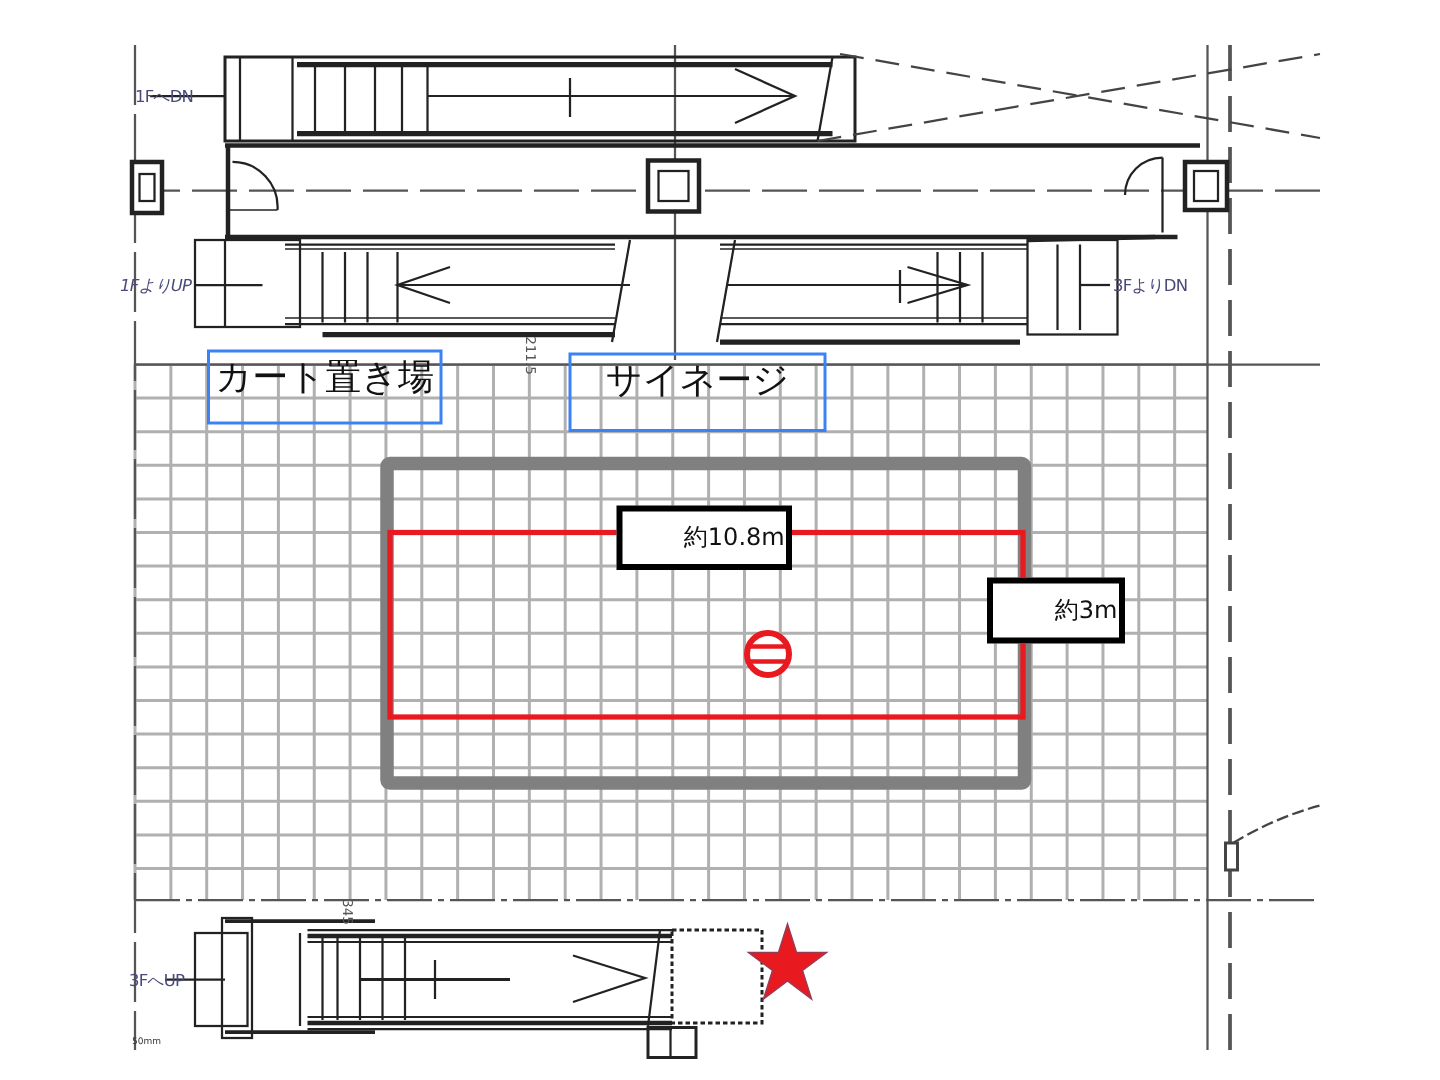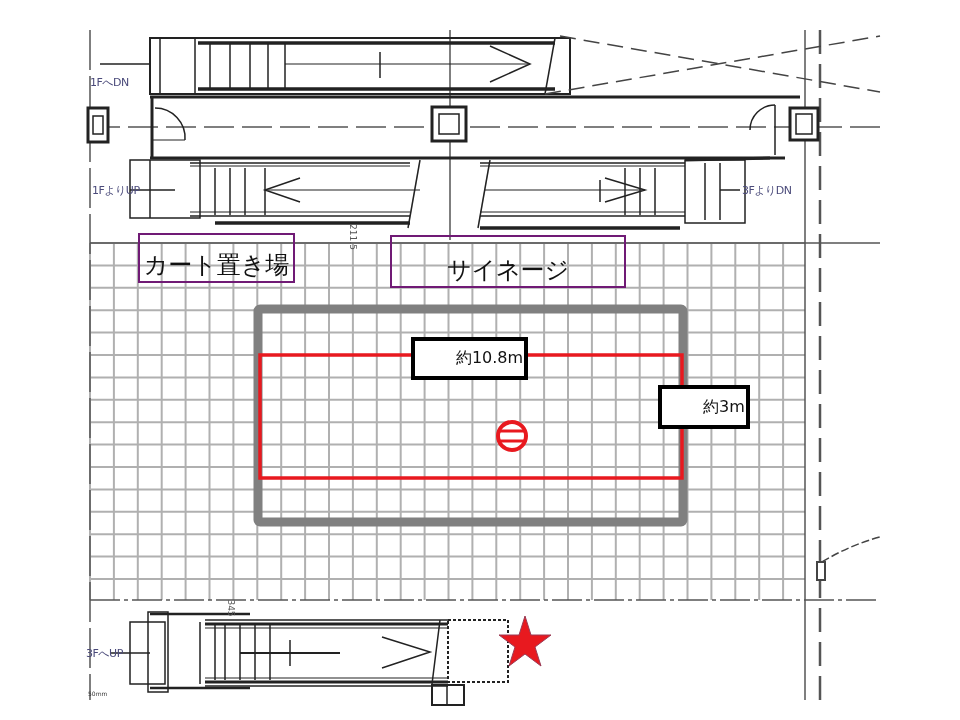--- a/index.html
+++ b/index.html
@@ -1,22 +1,22 @@
 <!DOCTYPE html>
 <html><head>
 <meta charset="utf-8">
 <style>
   html, body { margin:0; padding:0; background:#ffffff; }
   body { width:960px; height:720px; position:relative; overflow:hidden;
          font-family: "DejaVu Sans", sans-serif; }
   #plan { position:absolute; left:0; top:0; }
   .lbl { position:absolute; font-family:"DejaVu Sans", sans-serif; white-space:nowrap; }
   .floor-lbl { font-size:11px; color:#4a4a7a; letter-spacing:-0.5px; }
-  .green-box { position:absolute; border:2px solid #701a75; box-sizing:border-box;
-               display:flex; align-items:flex-end; justify-content:center; }
+  .green-box { position:absolute; border:2px solid #3b82f6; box-sizing:border-box;
+               display:flex; align-items:flex-start; justify-content:center; }
   .green-box span { font-size:24px; color:#111; }
   .dim-box { position:absolute; background:#fff; border:4px solid #000; box-sizing:border-box;
              display:flex; align-items:center; justify-content:center; }
   .dim-box span { font-size:16px; color:#111;margin-left:40px; }
   .small-dim { font-size:9px; color:#555; transform:rotate(90deg); }
 </style>
 </head>
 <body>
 
 <svg id="plan" width="960" height="720" viewBox="0 0 960 720">
@@ -210,31 +210,31 @@
     <line x1="499" y1="441" x2="525" y2="441" stroke="#e8191f" stroke-width="3"></line>
   </g>
 
   <g>
     <polygon points="525,616 531,635 551,635 535,647 541,666 525,654 509,666 515,647 499,635 519,635" fill="#e8191f" stroke="#9a3b55" stroke-width="1"></polygon>
   </g>
 
   <text x="88" y="696" font-size="6" fill="#333" font-family="DejaVu Sans, sans-serif">50mm</text>
 </svg>
 
-<span class="lbl floor-lbl" style="left:90px; top:75px;">1FへDN</span>
-<span class="lbl floor-lbl" style="left:92px; top:183px;">1FよりUP</span>
+<span class="lbl floor-lbl" style="left:90px; top:57px;">1FへDN</span>
+<span class="lbl floor-lbl" style="left:80px; top:183px;font-style:italic;">1FよりUP</span>
 <span class="lbl floor-lbl" style="left:742px; top:183px;">3FよりDN</span>
 <span class="lbl floor-lbl" style="left:86px; top:646px;">3FへUP</span>
 <span class="lbl small-dim" style="left:340px; top:232px;">211.5</span>
 <span class="lbl small-dim" style="left:222px; top:603px;">345</span>
 
 <div class="green-box" style="left:138px; top:233px; width:157px; height:50px;">
   <span>カート置き場</span>
 </div>
-<div class="green-box" style="left:390px; top:235px; width:236px; height:53px;">
+<div class="green-box" style="left:379px; top:235px; width:172px; height:53px;">
   <span>サイネージ</span>
 </div>
 
 <div class="dim-box" style="left:411px; top:337px; width:117px; height:43px;">
   <span>約10.8m</span>
 </div>
 <div class="dim-box" style="left:658px; top:385px; width:92px; height:44px;">
   <span>約3m</span>
 </div>
 

